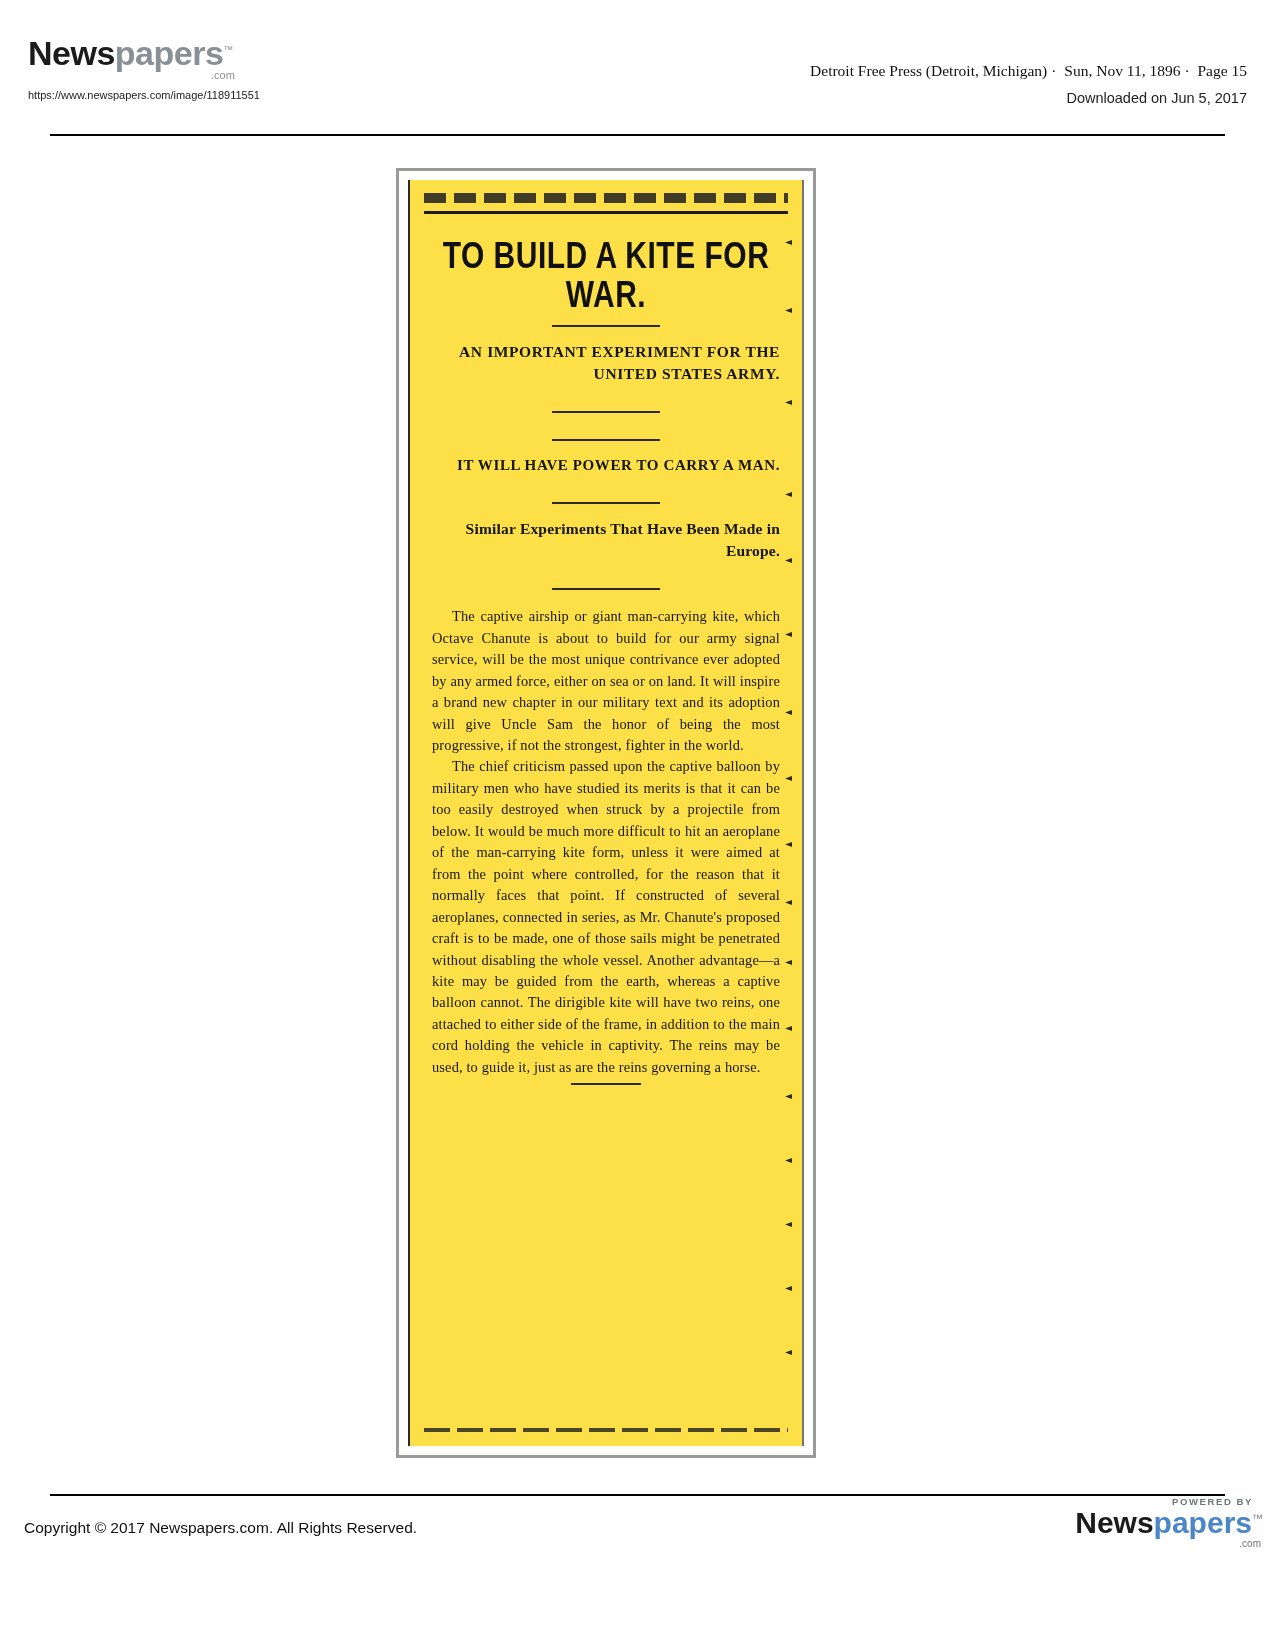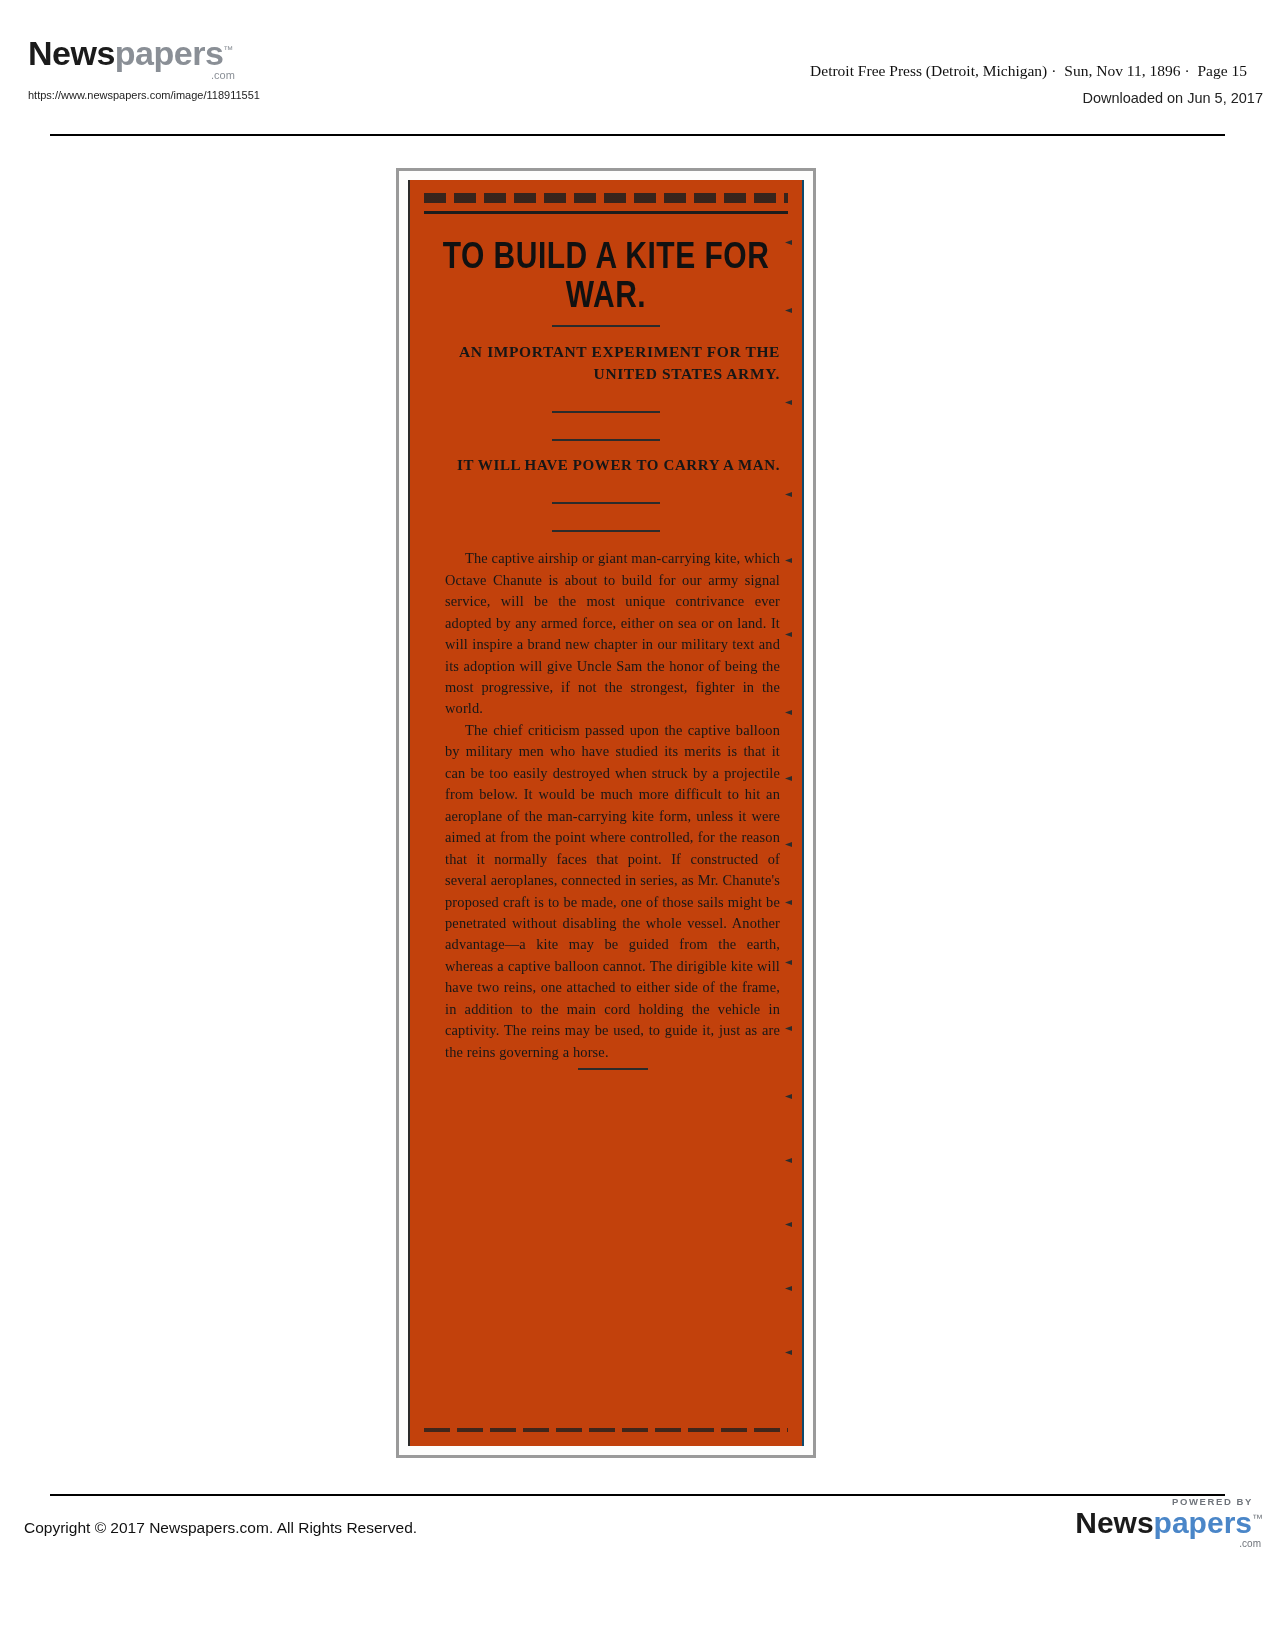--- a/index.html
+++ b/index.html
@@ -66,21 +66,21 @@
     right: 28px;
     top: 62px;
     font-size: 15.5px;
     color: #111;
     font-family: "Liberation Serif", serif;
     white-space: nowrap;
   }
   .citation .sep { padding: 0 4px; }
   .downloaded {
     position: absolute;
-    right: 12px;
+    right: 28px;
     top: 90px;
     font-size: 14.5px;
     color: #222;
     margin-left: 36px;
   }
   .rule-top {
     position: absolute;
     left: 50px;
     top: 134px;
     width: 1175px;
@@ -100,23 +100,23 @@
     box-sizing: border-box;
     overflow: hidden;
   }
   .clip-inner {
     position: absolute;
     left: 9px;
     top: 9px;
     right: 9px;
     bottom: 9px;
     border-left: 2px solid #2a2a2a;
-    border-right: 2px solid #0c4a6e;
+    border-right: 2px solid #737373;
     box-sizing: border-box;
-    background: #c2410c;
+    background: #fde047;
   }
   .dashes-top {
     position: absolute;
     left: 14px;
     top: 13px;
     right: 14px;
     height: 10px;
     background:
       repeating-linear-gradient(90deg, #1f1f1f 0 22px, transparent 22px 30px);
     opacity: .85;
@@ -181,21 +181,20 @@
   .subhead.s4 { font-size: 15.5px; letter-spacing: 0.2px; }
 
   .body-text {
     margin-top: 16px;
     font-family: "Liberation Serif", serif;
     font-size: 14.4px;
     line-height: 1.49;
     color: #171717;
     text-align: justify;
     letter-spacing: 0.15px;
-    margin-left: 13px;
   }
   .body-text p {
     margin: 0 0 0 0;
     text-indent: 20px;
   }
   .para-divider {
     width: 70px;
     height: 2px;
     background: #2b2b2b;
     margin: 5px auto 5px auto;
@@ -331,20 +330,21 @@
 
       <div class="hr-short"></div>
       <div class="subhead s1">AN IMPORTANT EXPERIMENT FOR THE UNITED STATES ARMY.</div>
 
       <div class="hr-short"></div>
 
       <div class="hr-short"></div>
       <div class="subhead s3">IT WILL HAVE POWER TO CARRY A MAN.</div>
 
       <div class="hr-short"></div>
+      <div class="subhead s4">Similar Experiments That Have Been Made in Europe.</div>
 
       <div class="hr-short"></div>
 
       <div class="body-text">
         <p>The captive airship or giant man-carrying kite, which Octave Chanute is about to build for our army signal service, will be the most unique contrivance ever adopted by any armed force, either on sea or on land. It will inspire a brand new chapter in our military text and its adoption will give Uncle Sam the honor of being the most progressive, if not the strongest, fighter in the world.</p>
         <p>The chief criticism passed upon the captive balloon by military men who have studied its merits is that it can be too easily destroyed when struck by a projectile from below. It would be much more difficult to hit an aeroplane of the man-carrying kite form, unless it were aimed at from the point where controlled, for the reason that it normally faces that point. If constructed of several aeroplanes, connected in series, as Mr. Chanute's proposed craft is to be made, one of those sails might be penetrated without disabling the whole vessel. Another advantage—a kite may be guided from the earth, whereas a captive balloon cannot. The dirigible kite will have two reins, one attached to either side of the frame, in addition to the main cord holding the vehicle in captivity. The reins may be used, to guide it, just as are the reins governing a horse.</p>
         <div class="para-divider"></div>
       </div>
 
     </div>

